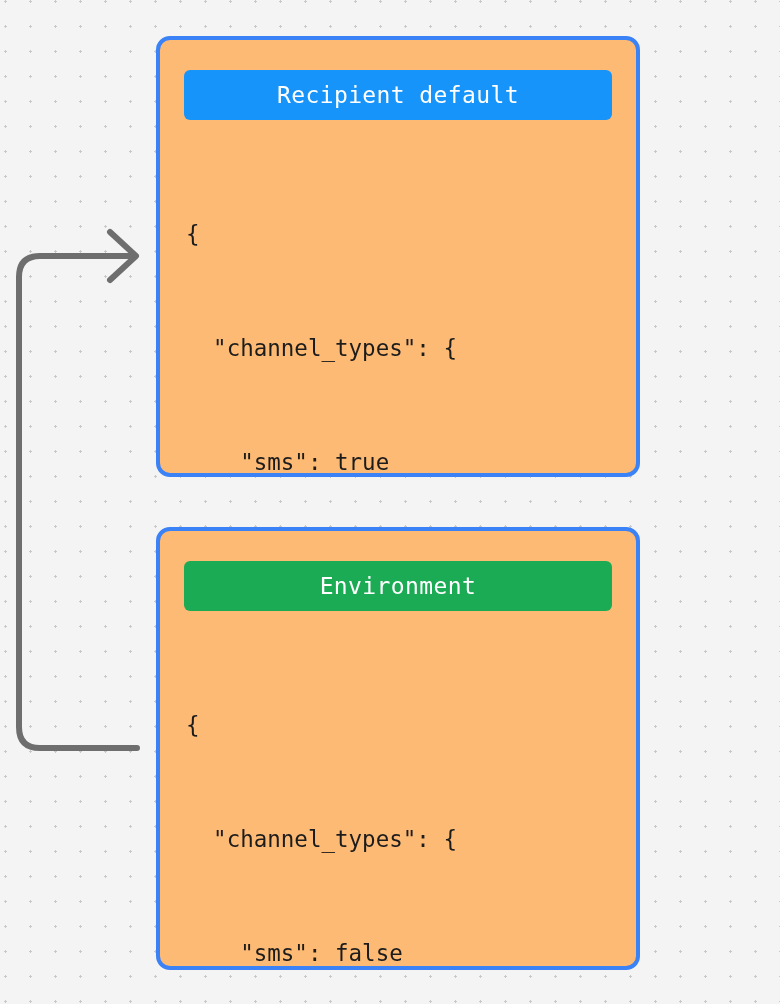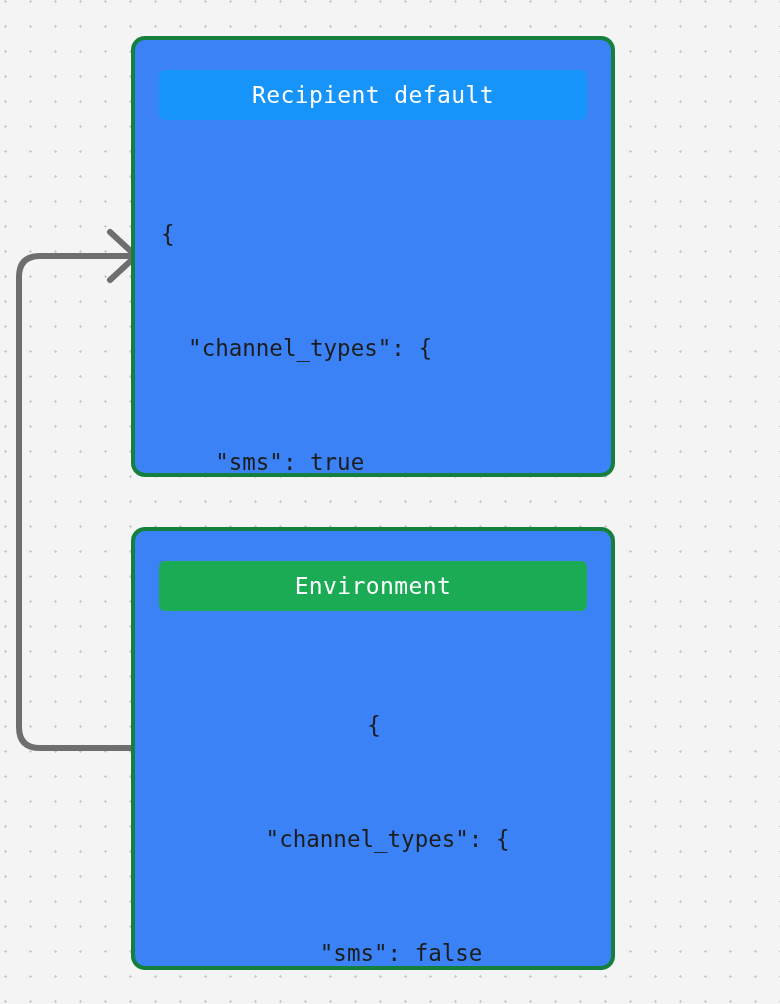--- a/index.html
+++ b/index.html
@@ -25,30 +25,30 @@
     left: 0;
     top: 0;
     width: 780px;
     height: 1004px;
     pointer-events: none;
   }
 
   
   .card {
     position: absolute;
-    left: 131px;
+    left: 156px;
     width: 484px;
-    background: #3b82f6;
-    border: 4px solid #15803d;
+    background: #fdba74;
+    border: 4px solid #3b82f6;
     border-radius: 14px;
     padding: 30px 24px 26px 24px;
   }
 
   #card-recipient-default { top: 36px;  height: 441px; }
-  #card-environment       { top: 527px; height: 443px; text-align: center; }
+  #card-environment       { top: 527px; height: 443px; }
 
   .card-badge {
     height: 50px;
     border-radius: 6px;
     display: flex;
     align-items: center;
     justify-content: center;
     color: #ffffff;
     font-family: "DejaVu Sans Mono", monospace;
     font-size: 23px;

